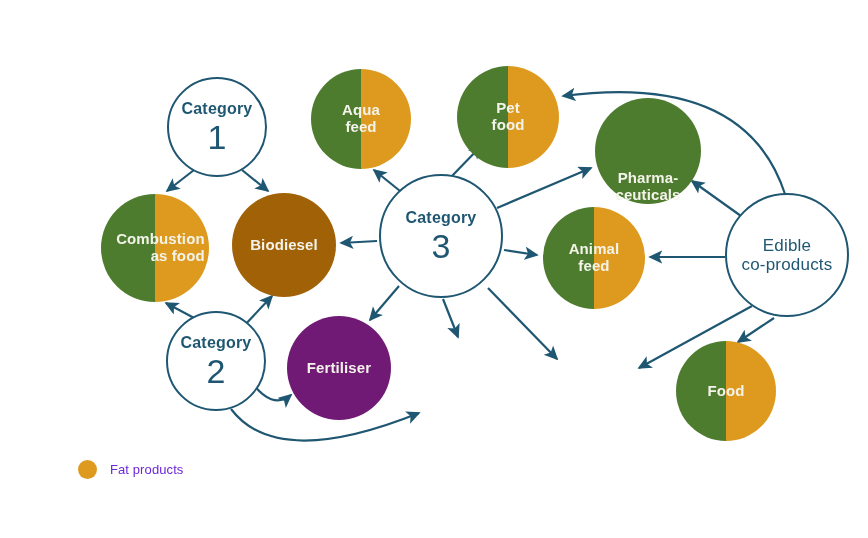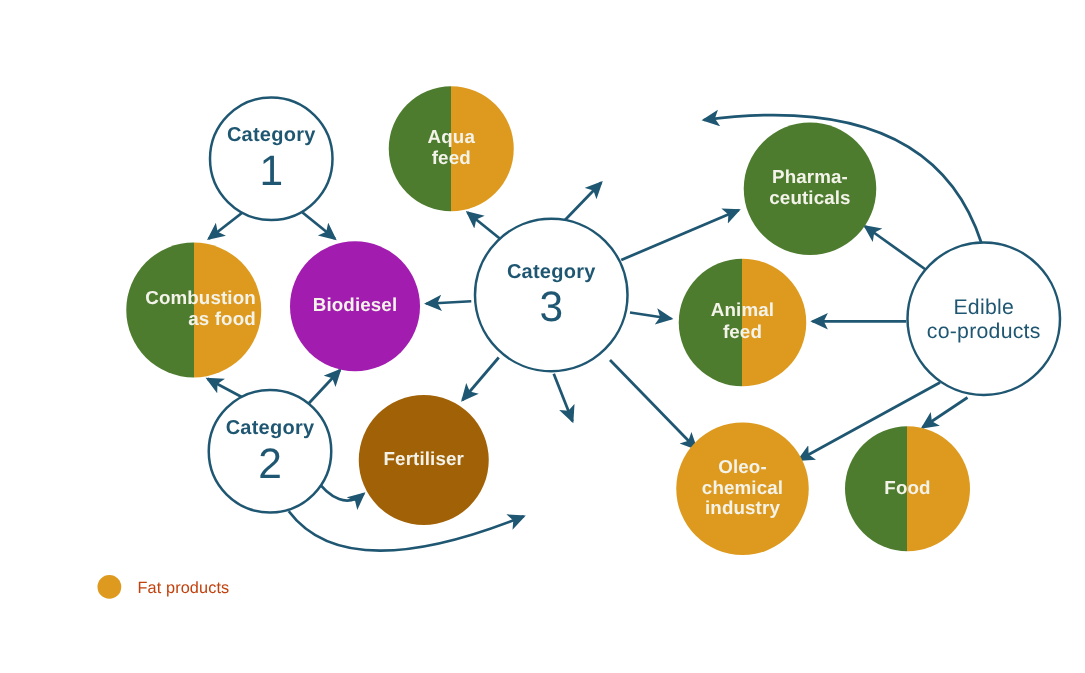--- a/index.html
+++ b/index.html
@@ -82,21 +82,21 @@
   }
   .legend-swatch {
     width: 19px;
     height: 19px;
     border-radius: 50%;
     margin-right: 13px;
     flex: 0 0 auto;
   }
   .legend-text {
     font-size: 13px;
-    color: #c2410c;
+    color: #6d28d9;
     letter-spacing: 0.1px;
   }
 </style>
 </head>
 <body>
 
 <div id="stage">
 
   <svg id="edges" viewBox="0 0 868 538" xmlns="http://www.w3.org/2000/svg">
     <defs>
@@ -154,60 +154,60 @@
   </div>
 
   <div class="node product" style="left:101px; top:194px; width:108px; height:108px;
               background: linear-gradient(to right, #4e7c2f 0 50%, #dd9a1f 50% 100%); text-align: right;">
     <span class="nlabel">
       <span>Combustion</span><br>
       <span>as food</span>
     </span>
   </div>
 
-  <div class="node product" style="left:232px; top:193px; width:104px; height:104px; background:#a21caf;">
+  <div class="node product" style="left:232px; top:193px; width:104px; height:104px; background:#a16207;">
     <span class="nlabel">Biodiesel</span>
   </div>
 
   <div class="node product" style="left:311px; top:69px; width:100px; height:100px;
               background: linear-gradient(to right, #4e7c2f 0 50%, #dd9a1f 50% 100%);">
     <span class="nlabel">
       <span>Aqua</span><br>
       <span>feed</span>
     </span>
   </div>
 
-
-  <div class="node product" style="left:595px; top:98px; width:106px; height:106px; background:#4e7c2f;">
+  <div class="node product" style="left:457px; top:66px; width:102px; height:102px;
+              background: linear-gradient(to right, #4e7c2f 0 50%, #dd9a1f 50% 100%);">
+    <span class="nlabel">
+      <span>Pet</span><br>
+      <span>food</span>
+    </span>
+  </div>
+
+  <div class="node product" style="left:595px; top:98px; width:106px; height:106px; background:#4e7c2f;align-items:flex-end;">
     <span class="nlabel">
       <span>Pharma-</span><br>
       <span>ceuticals</span>
     </span>
   </div>
 
   <div class="node product" style="left:543px; top:207px; width:102px; height:102px;
               background: linear-gradient(to right, #4e7c2f 0 50%, #dd9a1f 50% 100%);">
     <span class="nlabel">
       <span>Animal</span><br>
       <span>feed</span>
     </span>
   </div>
 
-  <div class="node product" style="left:287px; top:316px; width:104px; height:104px; background:#a16207;">
+  <div class="node product" style="left:287px; top:316px; width:104px; height:104px; background:#701a75;">
     <span class="nlabel">Fertiliser</span>
   </div>
 
 
-  <div class="node product" style="left:541px; top:338px; width:106px; height:106px; background:#dd9a1f;">
-    <span class="nlabel">
-      <span>Oleo-</span><br>
-      <span>chemical</span><br>
-      <span>industry</span>
-    </span>
-  </div>
 
   <div class="node product" style="left:676px; top:341px; width:100px; height:100px;
               background: linear-gradient(to right, #4e7c2f 0 50%, #dd9a1f 50% 100%);">
     <span class="nlabel">Food</span>
   </div>
 
   <div class="legend">
     <div class="legend-row">
       <span class="legend-swatch" style="background:#dd9a1f;"></span>
       <span class="legend-text">Fat products</span>

